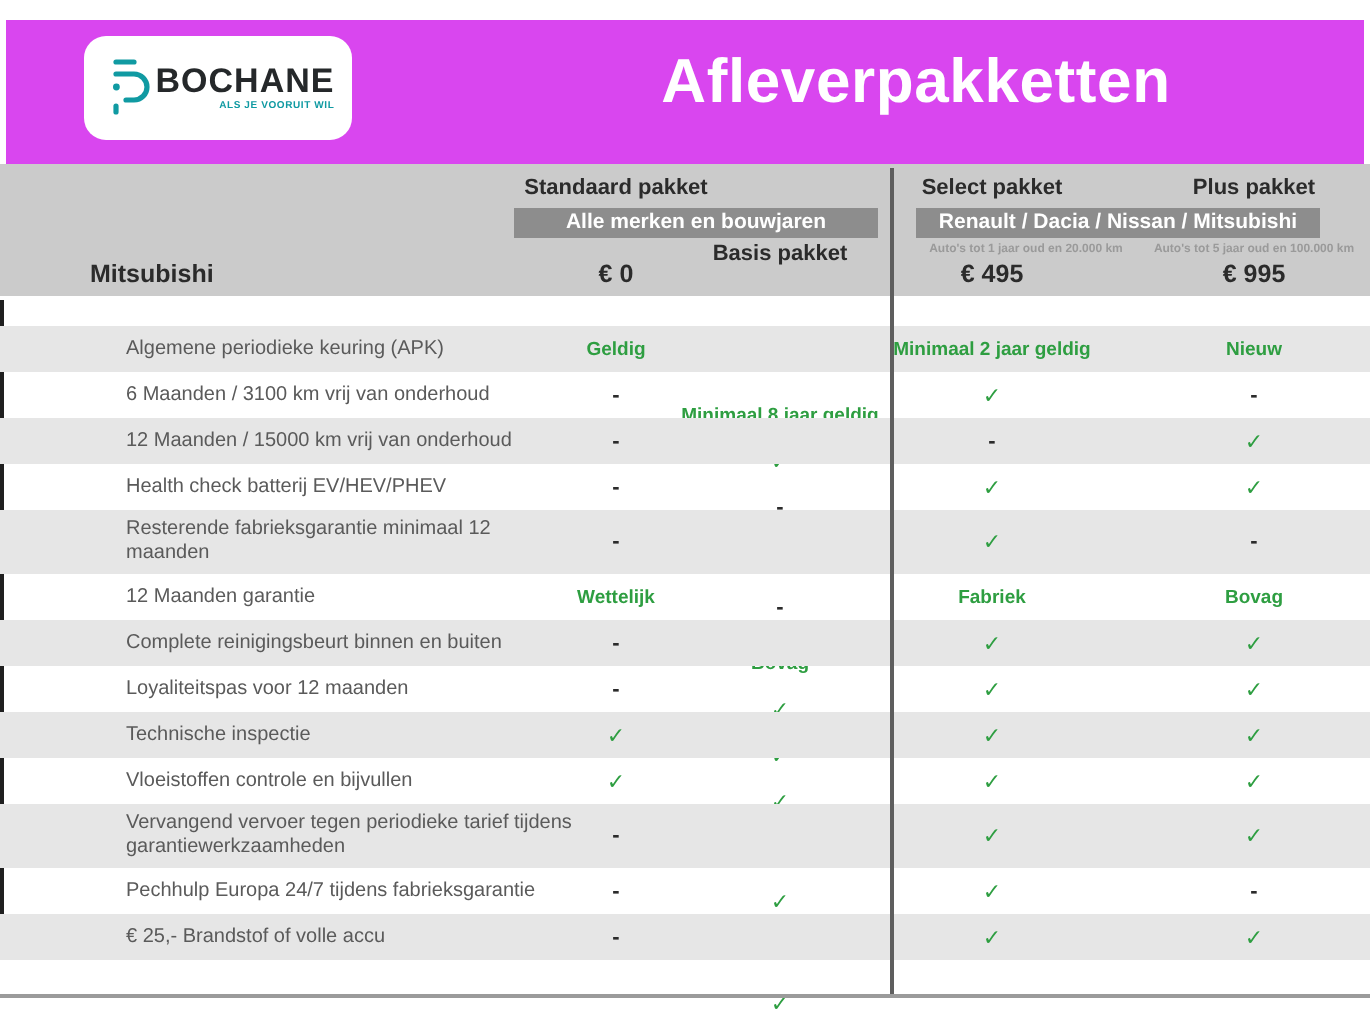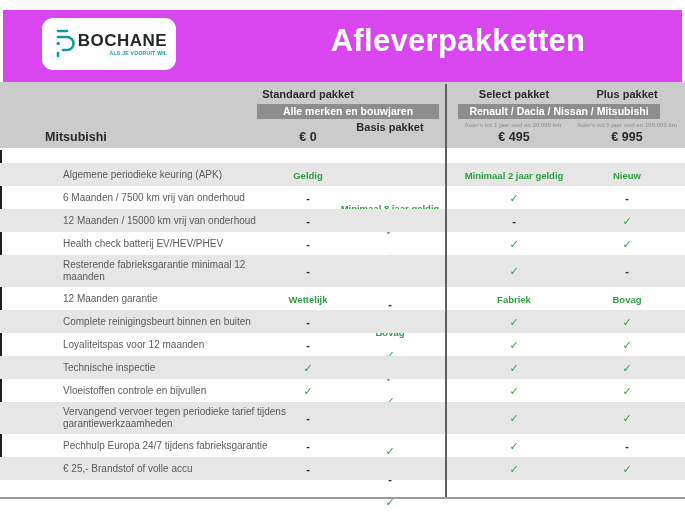--- a/index.html
+++ b/index.html
@@ -15,21 +15,21 @@
   .logo-name{font-size:17px;font-weight:700;color:#25282a;letter-spacing:.5px;line-height:18px;}
   .logo-tagline{font-size:5px;font-weight:700;color:#109AA2;letter-spacing:.3px;margin-top:0;}
   .page-title{position:absolute;left:225px;top:13px;width:460px;text-align:center;
               font-size:31px;font-weight:700;color:#ffffff;letter-spacing:.3px;}
 
   
   .header-block{position:absolute;left:0;top:82px;width:685px;height:66px;background:#CBCBCB;padding-left:40px;}
   .col-head{position:absolute;top:6px;height:13px;font-size:11px;font-weight:700;color:#2B2B2B;
             text-align:center;white-space:nowrap;}
   .c1pos{left:248px;width:120px;} .c2pos{left:330px;width:120px;margin-top:33px;}
-  .c3pos{left:454px;width:120px;} .c4pos{left:567px;width:120px;}
+  .c3pos{left:436px;width:120px;} .c4pos{left:567px;width:120px;}
   .banner{position:absolute;top:22px;height:15px;line-height:15px;background:#8D8D8D;color:#fff;
           font-size:10.5px;font-weight:700;text-align:center;white-space:nowrap;}
   .banner1{left:257px;width:182px;}
   .banner2{left:458px;width:202px;}
   .note{position:absolute;top:40px;height:8px;font-size:6px;font-weight:700;color:#9A9A9A;
         text-align:center;white-space:nowrap;}
   .note1{left:443px;width:140px;} .note2{left:557px;width:140px;}
   .totals-label{position:absolute;left:45px;top:48px;font-size:12.5px;font-weight:700;color:#2B2B2B;}
   .total-val{position:absolute;top:48px;font-size:12.5px;font-weight:700;color:#2B2B2B;text-align:center;}
 
@@ -96,21 +96,21 @@
 
   <div class="rows">
       <div class="row gray">
         <div class="row-label">Algemene periodieke keuring (APK)</div>
         <div class="cell c1pos green-text">Geldig</div>
         <div class="cell c2pos green-text">Minimaal 8 jaar geldig</div>
         <div class="cell c3pos green-text">Minimaal 2 jaar geldig</div>
         <div class="cell c4pos green-text">Nieuw</div>
       </div>
       <div class="row white">
-        <div class="row-label">6 Maanden / 7500 km vrij van onderhoud</div>
+        <div class="row-label">6 Maanden / 3100 km vrij van onderhoud</div>
         <div class="cell c1pos dash">-</div>
         <div class="cell c2pos check">✓</div>
         <div class="cell c3pos check">✓</div>
         <div class="cell c4pos dash">-</div>
       </div>
       <div class="row gray">
         <div class="row-label">12 Maanden / 15000 km vrij van onderhoud</div>
         <div class="cell c1pos dash">-</div>
         <div class="cell c2pos dash">-</div>
         <div class="cell c3pos dash">-</div>

